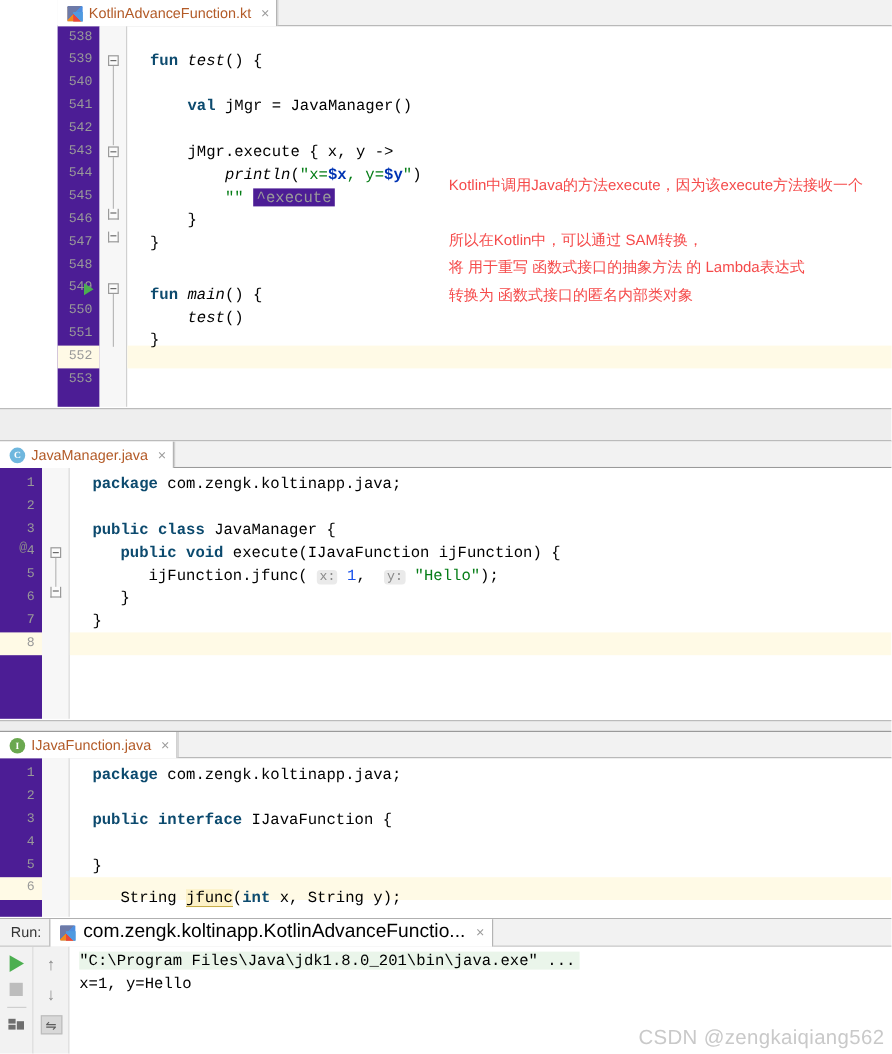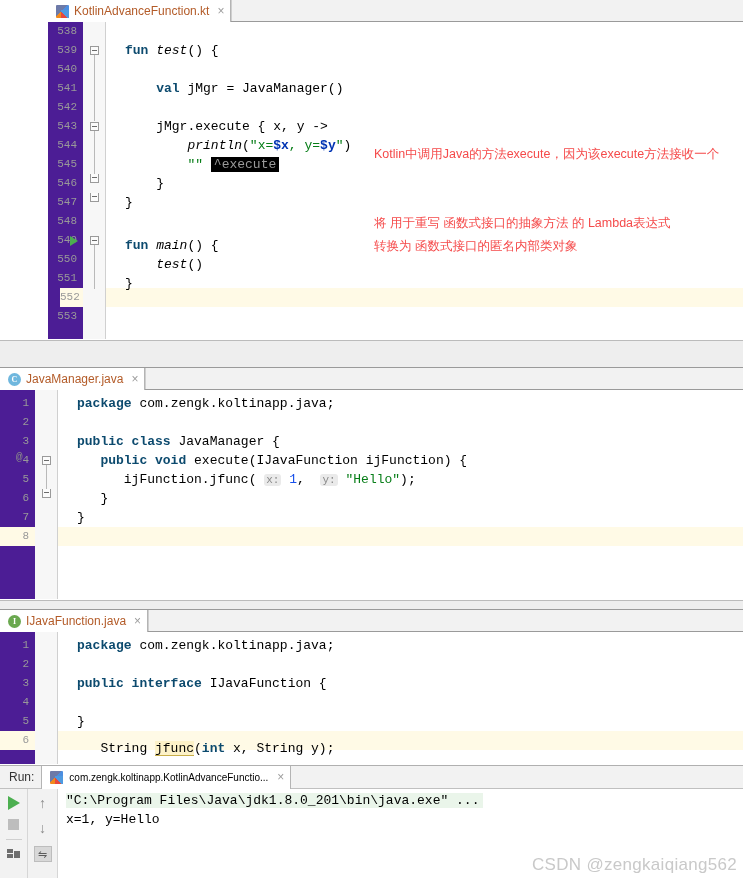--- a/index.html
+++ b/index.html
@@ -84,21 +84,21 @@
   .fni{font-style:italic;color:#000;}
   .str{color:#067d17;}
   .num{color:#1750eb;}
   .tmpl{color:#0033b3;font-weight:bold;}
   .plain{color:#000;}
   .hint{
     background:#eaeaea;color:#8a8a8a;border-radius:3px;
     padding:0 2px;font-size:11px;font-family:"Liberation Mono",monospace;
   }
   .lbl-exec{
-    background:#000000;color:#9a9a9a;padding:0 3px;
+    background:#4c1d95;color:#9a9a9a;padding:0 3px;
     font-family:"Liberation Mono",monospace;font-size:13px;
   }
   .warnhl{
     background:#fdf2c8;
     box-shadow:inset 0 -2px 0 -1px #c8ae4a;
   }
 
   
   .fold{
     position:absolute;width:9px;height:9px;border:1px solid #9a9a9a;
@@ -143,21 +143,21 @@
     height:23px;background:#f2f2f2;display:flex;align-items:center;
     border-bottom:1px solid #c0c0c0;box-sizing:border-box;
   }
   .run-label{font-size:12px;color:#333;padding:0 7px 0 9px;}
   .runtab{
     display:flex;align-items:center;gap:6px;height:23px;
     padding:0 6px 0 8px;background:#ffffff;
     border-left:1px solid #b4b4b4;border-right:1px solid #b4b4b4;
     box-sizing:border-box;
   }
-  .runtab-label{font-size:10px;color:#000;white-space:nowrap;}
+  .runtab-label{font-size:16px;color:#000;white-space:nowrap;}
   .runbar-rest{flex:1;background:#f2f2f2;}
   .runbody{display:flex;}
   .runtools{
     width:28px;flex:0 0 28px;background:#f2f2f2;
     display:flex;flex-direction:column;align-items:center;
     padding-top:7px;gap:9px;border-right:1px solid #d6d6d6;box-sizing:border-box;
   }
   .runtools2{
     width:30px;flex:0 0 30px;background:#f2f2f2;
     display:flex;flex-direction:column;align-items:center;
@@ -215,21 +215,21 @@
         <div class="ln" style="top:76px;">542</div>
         <div class="ln" style="top:95px;">543</div>
         <div class="ln" style="top:114px;">544</div>
         <div class="ln" style="top:133px;">545</div>
         <div class="ln" style="top:152px;">546</div>
         <div class="ln" style="top:171px;">547</div>
         <div class="ln" style="top:190px;">548</div>
         <div class="ln" style="top:209px;">549</div>
         <div class="ln" style="top:228px;">550</div>
         <div class="ln" style="top:247px;">551</div>
-        <div class="ln" style="top:266px;background:#fffae6;width:23px;right:0;padding-right:6px;box-sizing:border-box;">552</div>
+        <div class="ln" style="top:266px;background:#fffae6;width:35px;right:0;padding-right:6px;box-sizing:border-box;">552</div>
         <div class="ln" style="top:285px;">553</div>
         <div class="runmark" style="left:22px;top:214px;"></div>
       </div>
 
       <div class="gutter2">
         <div class="fold" style="left:7px;top:24px;"></div>
         <div class="foldline" style="left:11px;top:33px;height:66px;"></div>
         <div class="fold" style="left:7px;top:100px;"></div>
         <div class="foldline" style="left:11px;top:109px;height:44px;"></div>
         <div class="foldend" style="left:7px;top:152px;"></div>
@@ -248,20 +248,21 @@
         <div class="row" style="top:95px;left:19px;"><span class="plain">    jMgr.execute { x, y -&gt;</span></div>
         <div class="row" style="top:114px;left:19px;"><span class="plain">        </span><span class="fni">println</span><span class="plain">(</span><span class="str">"x=</span><span class="tmpl">$x</span><span class="str">, y=</span><span class="tmpl">$y</span><span class="str">"</span><span class="plain">)</span></div>
         <div class="row" style="top:133px;left:19px;"><span class="plain">        </span><span class="str">""</span><span class="plain"> </span><span class="lbl-exec">^execute</span></div>
         <div class="row" style="top:152px;left:19px;"><span class="plain">    }</span></div>
         <div class="row" style="top:171px;left:19px;"><span class="plain">}</span></div>
         <div class="row" style="top:214px;left:19px;"><span class="kw">fun</span> <span class="fni">main</span><span class="plain">() {</span></div>
         <div class="row" style="top:233px;left:19px;"><span class="plain">    </span><span class="fni">test</span><span class="plain">()</span></div>
         <div class="row" style="top:252px;left:19px;"><span class="plain">}</span></div>
 
         <div class="annot" style="left:268px;top:123px;">Kotlin中调用Java的方法execute，因为该execute方法接收一个</div>
+        <div class="annot" style="left:268px;top:169px;">所以在Kotlin中，可以通过 SAM转换，</div>
         <div class="annot" style="left:268px;top:192px;">将 用于重写 函数式接口的抽象方法 的 Lambda表达式</div>
         <div class="annot" style="left:268px;top:215px;">转换为 函数式接口的匿名内部类对象</div>
       </div>
     </div>
   </div>
 
   <div class="gap" style="top:340px;height:28px;"></div>
 
   <div class="panel" style="top:368px;height:232px;">
 

